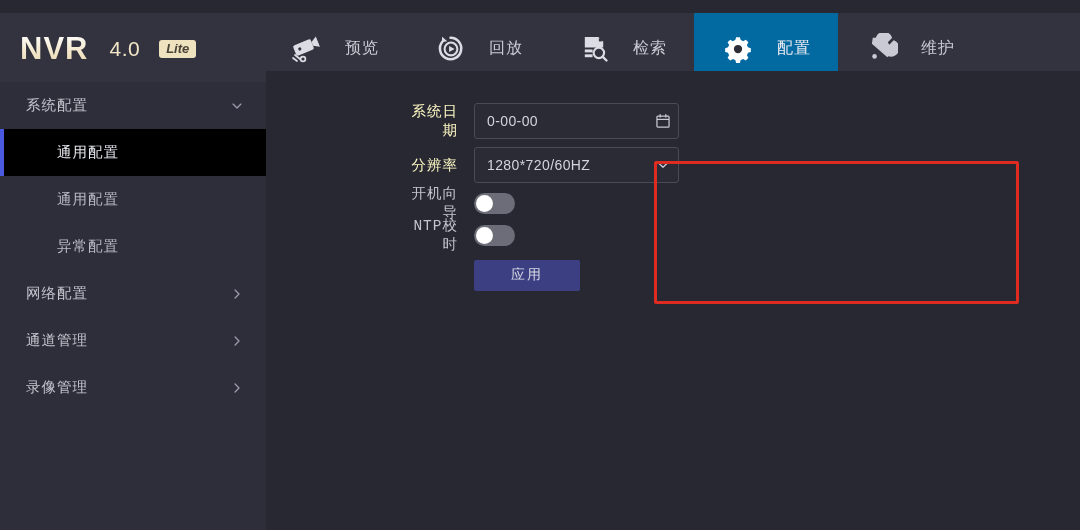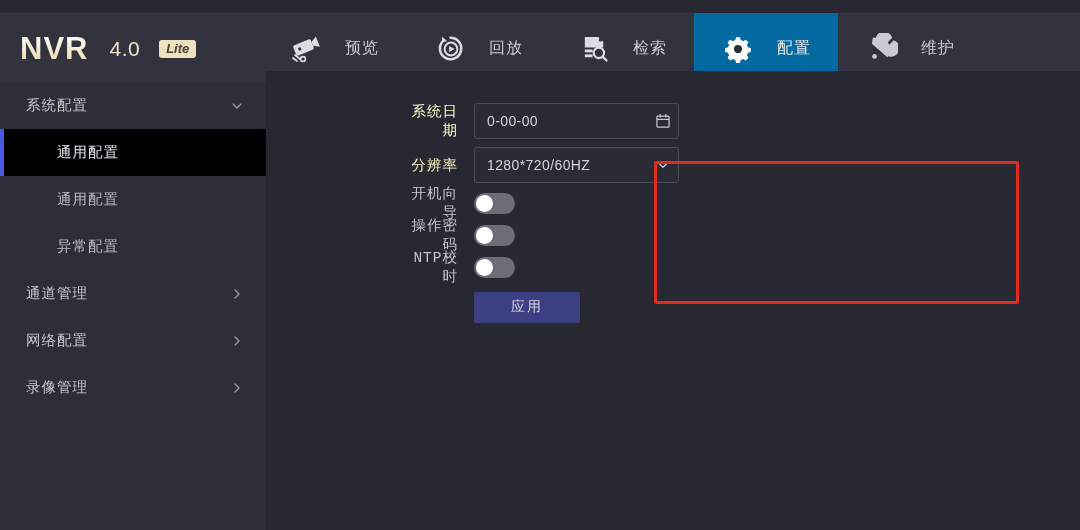--- a/index.html
+++ b/index.html
@@ -394,30 +394,30 @@
 
     <div class="side-sub">
       <span class="side-label">通用配置</span>
     </div>
 
     <div class="side-sub">
       <span class="side-label">异常配置</span>
     </div>
 
     <div class="side-group">
-      <span class="side-label">通道管理</span>
+      <span class="side-label">网络配置</span>
       <span class="chev">
         <svg viewBox="0 0 16 16" width="14" height="14" fill="none">
           <path d="M5.8 3.5 L10.3 8 L5.8 12.5" stroke="currentColor" stroke-width="1.5" stroke-linecap="round" stroke-linejoin="round"></path>
         </svg>
       </span>
     </div>
 
     <div class="side-group">
-      <span class="side-label">网络配置</span>
+      <span class="side-label">通道管理</span>
       <span class="chev">
         <svg viewBox="0 0 16 16" width="14" height="14" fill="none">
           <path d="M5.8 3.5 L10.3 8 L5.8 12.5" stroke="currentColor" stroke-width="1.5" stroke-linecap="round" stroke-linejoin="round"></path>
         </svg>
       </span>
     </div>
 
     <div class="side-group">
       <span class="side-label">录像管理</span>
       <span class="chev">
@@ -460,26 +460,20 @@
         </div>
       </div>
 
       <div class="toggle-row">
         <span class="toggle-label">开机向导</span>
         <div class="toggle">
           <span class="knob"></span>
         </div>
       </div>
 
-      <div class="toggle-row">
-        <span class="toggle-label">操作密码</span>
-        <div class="toggle">
-          <span class="knob"></span>
-        </div>
-      </div>
 
       <div class="toggle-row">
         <span class="toggle-label">NTP校时</span>
         <div class="toggle">
           <span class="knob"></span>
         </div>
       </div>
 
       <div class="apply-wrap">
         <span class="apply-spacer"></span>

